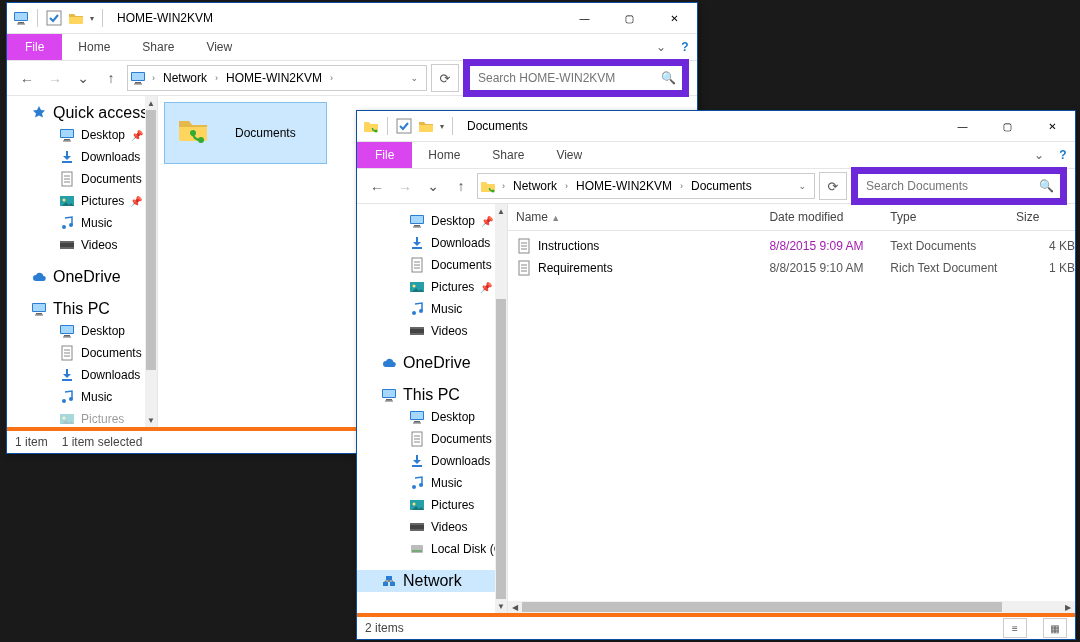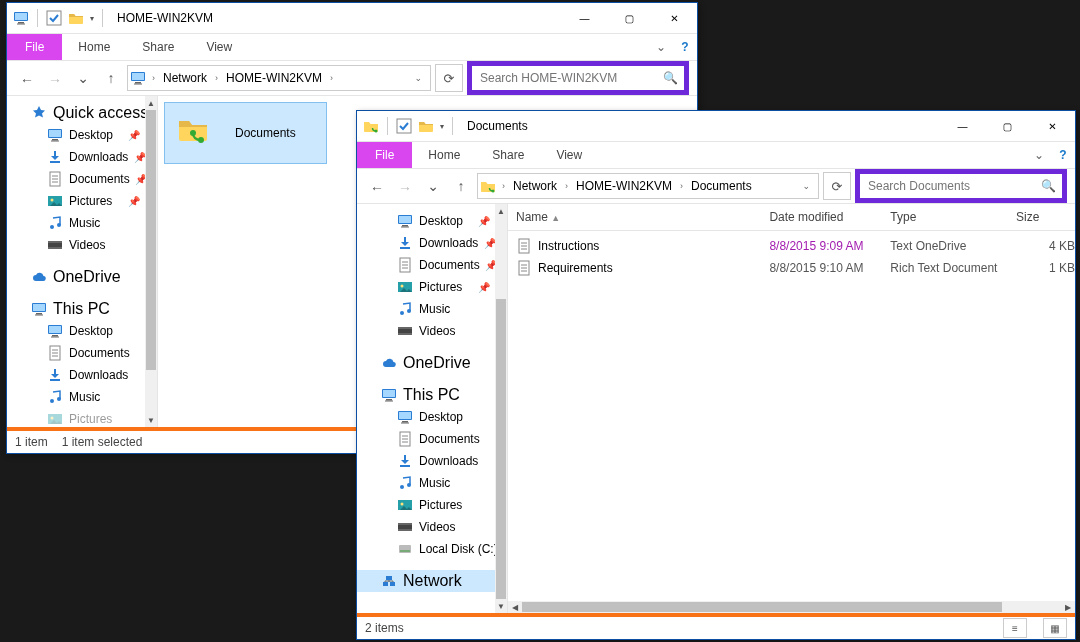--- a/index.html
+++ b/index.html
@@ -20,28 +20,28 @@
   .ribbon-tabs .help{width:24px;display:flex;align-items:center;justify-content:center;color:#1979ca;font-weight:bold}
   .addrrow{height:34px;display:flex;align-items:center;gap:4px;padding:0 8px;border-bottom:1px solid #e5e5e5}
   .navbtn{width:24px;height:24px;display:flex;align-items:center;justify-content:center;color:#555;font-size:14px}
   .navbtn.dis{color:#bbb}
   .addrbar{flex:1;height:24px;border:1px solid #ccc;display:flex;align-items:center;padding:0 2px;gap:0;overflow:hidden}
   .addrbar .seg{padding:0 4px;display:flex;align-items:center;height:100%;white-space:nowrap}
   .addrbar .chv{font-size:9px;color:#666;padding:0 4px}
   .addrbar .pcicon{width:16px;height:16px;margin-right:2px}
   .addrbar .drop{margin-left:auto;font-size:9px;color:#666;padding:0 6px}
   .refresh{width:26px;height:26px;border:1px solid #ccc;display:flex;align-items:center;justify-content:center;color:#555;font-size:13px}
-  .search{width:200px;height:24px;border:5px solid #6d28d9;display:flex;align-items:center;padding:0 6px;color:#777}
+  .search{width:200px;height:24px;border:7px solid #6d28d9;display:flex;align-items:center;padding:0 6px;color:#777}
   .search input{border:none;outline:none;flex:1;font-size:12px;color:#555;background:transparent}
   .search .sicon{color:#777;font-size:12px}
   .body{flex:1;display:flex;min-height:0}
   .nav{width:150px;border-right:1px solid #e5e5e5;position:relative;overflow:hidden}
   .navlist{position:absolute;left:0;top:0;right:12px;padding:6px 0}
   .navitem{display:flex;align-items:center;gap:6px;height:22px;padding-left:24px;white-space:nowrap}
-  .navitem.sub{padding-left:40px}
+  .navitem.sub{padding-left:52px}
   .navitem.hdr{font-size:16px}
   .navitem .nicon{width:16px;height:16px;display:flex;align-items:center;justify-content:center}
   .navitem .pin{margin-left:auto;font-size:10px;color:#888;padding-right:4px}
   .navitem.selected{background:#cce8ff}
   .navgap{height:10px}
   .vscroll{position:absolute;right:0;top:0;width:12px;bottom:0;background:#f0f0f0;display:flex;flex-direction:column;align-items:center}
   .vscroll .arrow{height:14px;font-size:8px;color:#555;display:flex;align-items:center}
   .vscroll .thumb{width:10px;background:#c0c0c0;flex:0 0 auto}
   .content{flex:1;position:relative;overflow:hidden}
   .main1{padding:6px}
@@ -568,21 +568,21 @@
           <div class="frow">
             <div class="cell" style="width:250px;display:flex;align-items:center">
               <span class="fico">
                 <svg width="16" height="16">
                   <use href="#i-doc"></use>
                 </svg>
               </span>
               <span>Instructions</span>
             </div>
             <div class="cell" style="width:115px;color:#a21caf">8/8/2015 9:09 AM</div>
-            <div class="cell" style="width:120px;color:#555">Text OneDrive</div>
+            <div class="cell" style="width:120px;color:#555">Text Documents</div>
             <div class="cell" style="width:60px;text-align:right;color:#555">4 KB</div>
           </div>
           <div class="frow">
             <div class="cell" style="width:250px;display:flex;align-items:center">
               <span class="fico">
                 <svg width="16" height="16">
                   <use href="#i-doc"></use>
                 </svg>
               </span>
               <span>Requirements</span>

